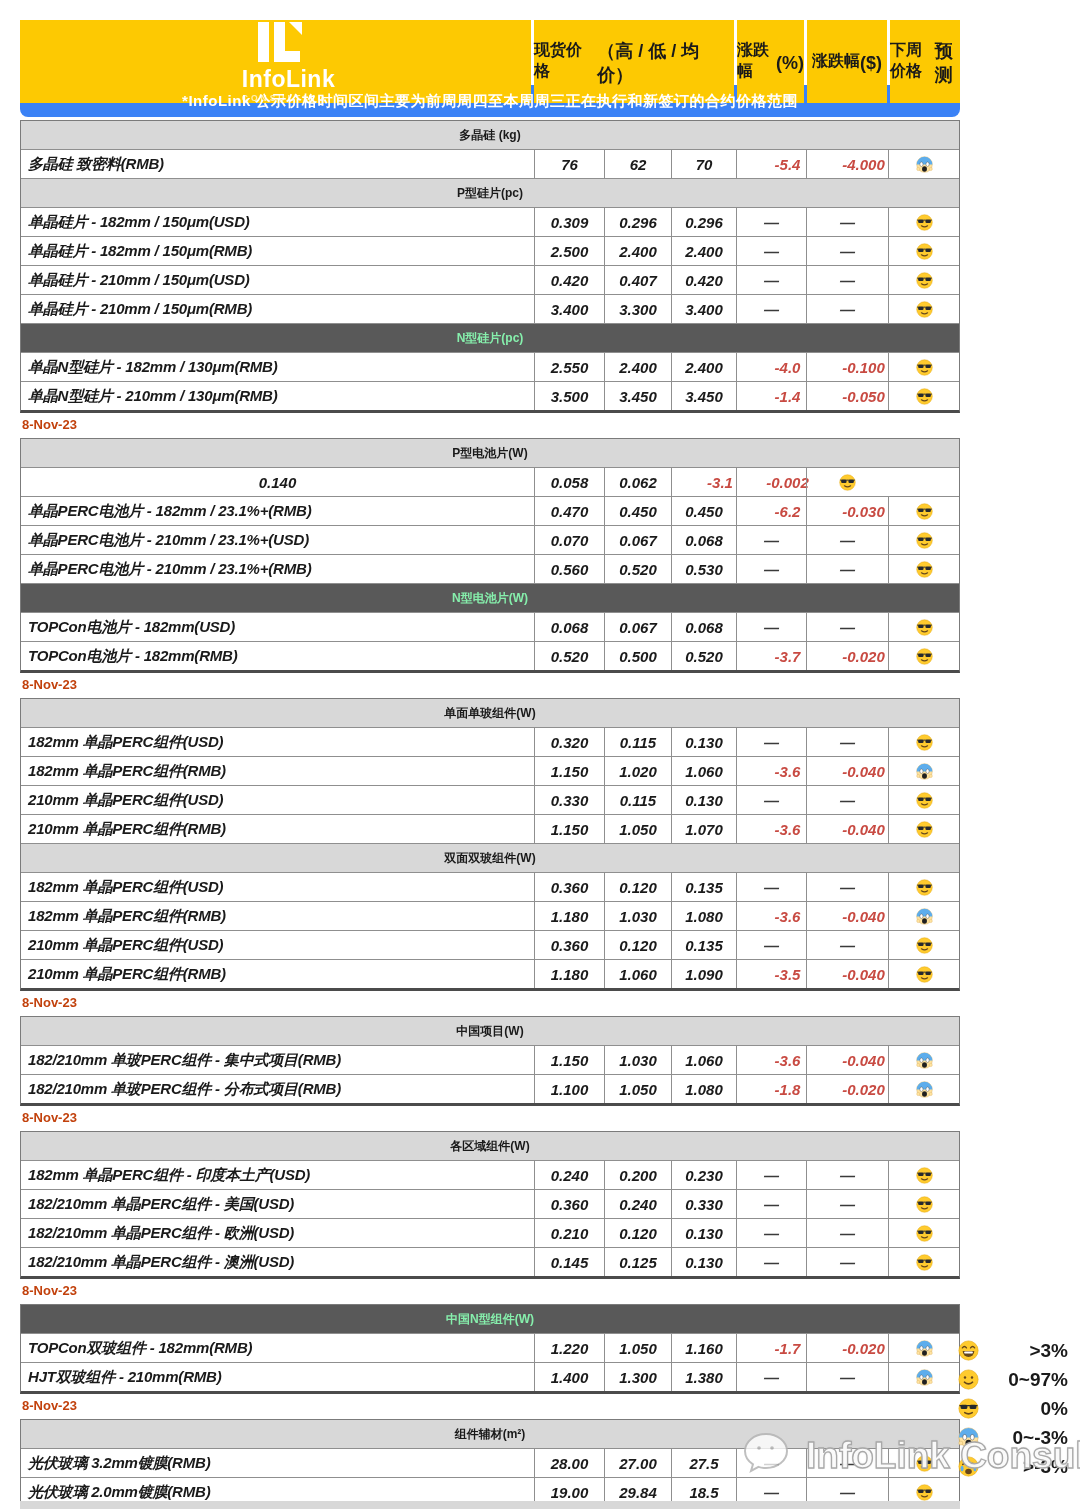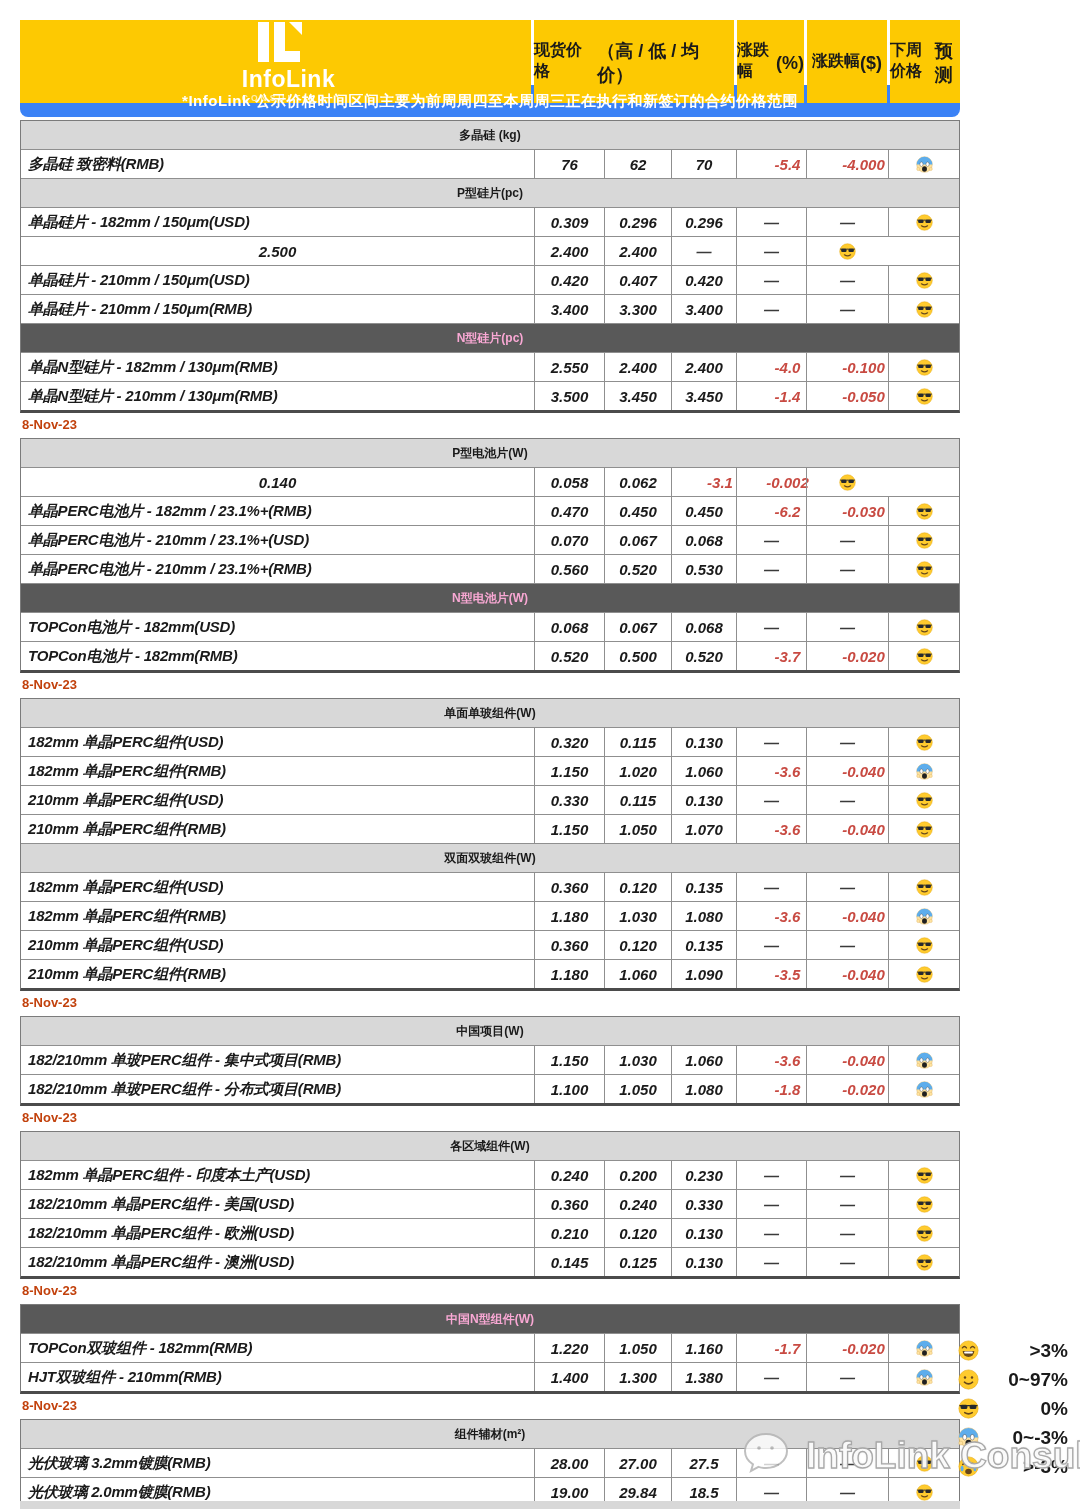--- a/index.html
+++ b/index.html
@@ -21,21 +21,21 @@
   
   .note{background:#3b82f6;color:#fff;height:32px;display:flex;align-items:center;justify-content:center;
         font-size:15px;font-weight:700;letter-spacing:.5px;border-radius:8px;}
 
   
   .section{margin-top:3px;}
   .block{border:1px solid #7b7b7b;border-bottom:3px solid #4b4b4b;box-sizing:border-box;width:940px;background:#fff;}
   .block>*+*{border-top:1px solid #8f8f8f;}
   .ghead{height:28px;display:flex;align-items:center;justify-content:center;
          font-size:12px;font-weight:700;background:#D8D8D8;}
-  .ghead.dark{background:#595959;color:#f9a8d4;}
+  .ghead.dark{background:#595959;color:#86efac;}
   .row{display:grid;grid-template-columns:513px 70px 67px 65px 70px 82px 71px;height:28px;font-style:italic;}
   .row>div{display:flex;align-items:center;justify-content:center;font-size:15px;font-weight:700;}
   .row>div+div{border-left:1px solid #8f8f8f;}
   .row .name{justify-content:flex-start;padding-left:7px;box-sizing:border-box;
              white-space:nowrap;overflow:hidden;letter-spacing:-.2px;}
   .neg{color:#C84A42;padding-left:32px;}
   .dash{color:#3a3a3a;}
   .date{font-size:13px;font-weight:600;color:#c2410c;margin:4px 0 6px 2px;height:15px;line-height:15px;}
 
   .bottom-strip{position:absolute;left:20px;top:1501px;width:940px;height:8px;background:#D8D8D8;}
@@ -127,20 +127,21 @@
                 <svg width="17" height="17" viewBox="0 0 36 36">
                   <circle cx="18" cy="18" r="16.5" fill="#FFCB2E" stroke="#E3A609" stroke-width="1"></circle>
                   <rect x="4.5" y="11.5" width="11.5" height="7.5" rx="2.5" fill="#25292e"></rect>
                   <rect x="20" y="11.5" width="11.5" height="7.5" rx="2.5" fill="#25292e"></rect>
                   <path d="M15.5 13h5M2.5 13h3M30.5 13h3" stroke="#25292e" stroke-width="2"></path>
                   <path d="M11.5 25q6.5 4.5 13 0" stroke="#66471B" stroke-width="2.6" fill="none" stroke-linecap="round"></path>
                 </svg>
               </div>
             </div>
             <div class="row">
+              <div class="name">单晶硅片 - 182mm / 150μm(RMB)</div>
               <div>2.500</div>
               <div>2.400</div>
               <div>2.400</div>
               <div class="dash">—</div>
               <div class="dash">—</div>
               <div>
                 <svg width="17" height="17" viewBox="0 0 36 36">
                   <circle cx="18" cy="18" r="16.5" fill="#FFCB2E" stroke="#E3A609" stroke-width="1"></circle>
                   <rect x="4.5" y="11.5" width="11.5" height="7.5" rx="2.5" fill="#25292e"></rect>
                   <rect x="20" y="11.5" width="11.5" height="7.5" rx="2.5" fill="#25292e"></rect>

